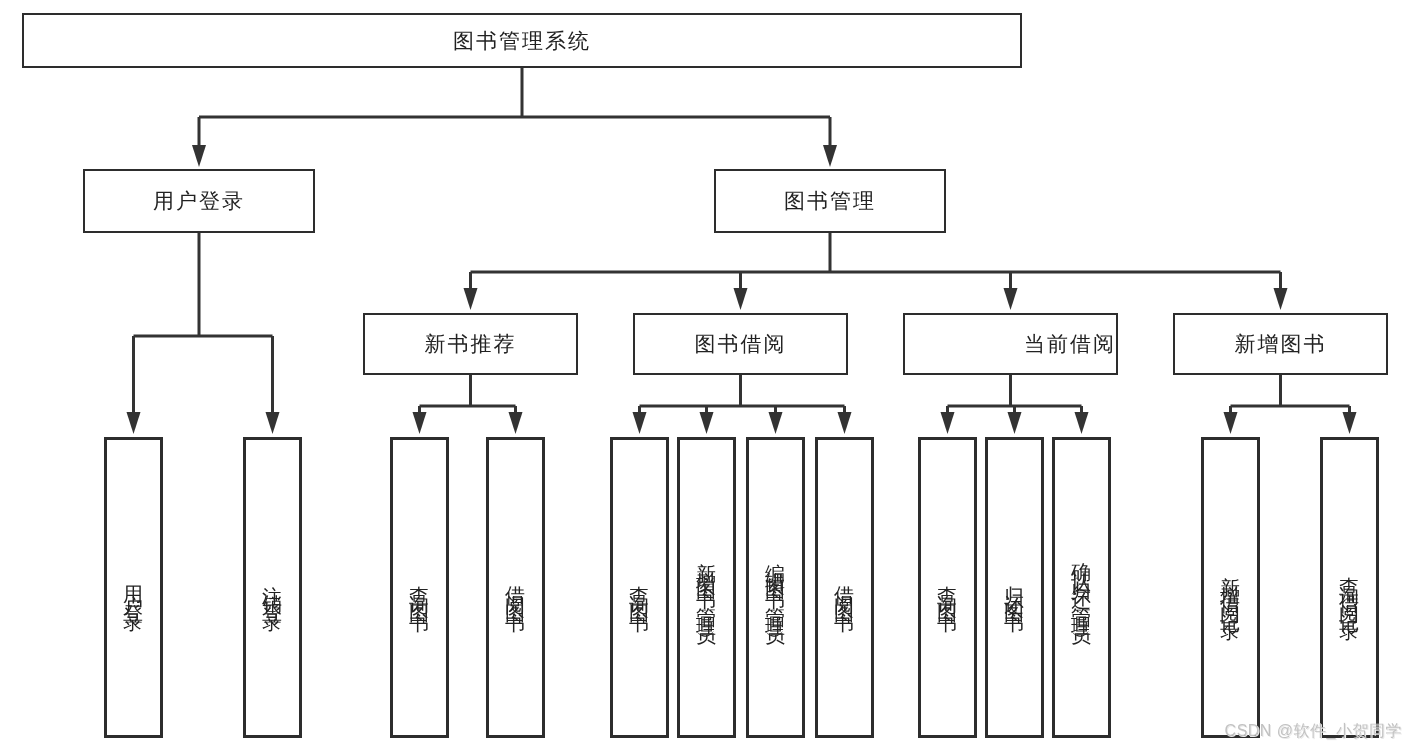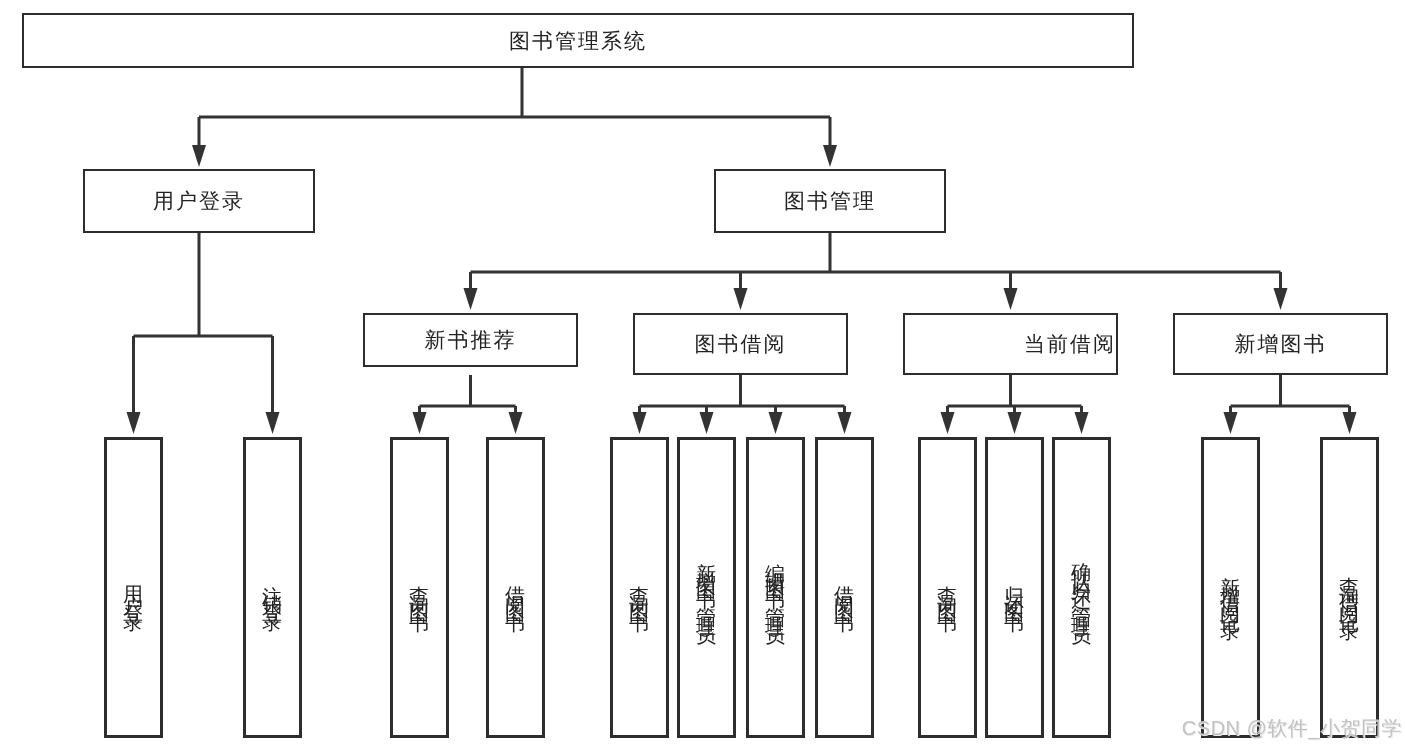--- a/index.html
+++ b/index.html
@@ -31,26 +31,26 @@
   .leaf { border-width: 3px; top: 437px; width: 59px; height: 301px; }
   .v-label {
     writing-mode: vertical-rl;
     text-orientation: mixed;
     font-size: 20px;
     line-height: 1;
     letter-spacing: 9px;
     white-space: nowrap;
   }
   
-  .n-root { left: 22px; top: 13px; width: 1112px; height: 55px; }
+  .n-root { left: 22px; top: 13px; width: 1000px; height: 55px; }
   
   .n-user-login { left: 83px; top: 169px; width: 232px; height: 64px; }
   .n-book-mgmt  { left: 714px; top: 169px; width: 232px; height: 64px; }
   
-  .n-rec { left: 363px;  top: 313px; width: 215px; height: 54px; }
+  .n-rec { left: 363px;  top: 313px; width: 215px; height: 62px; }
   .n-bb  { left: 633px;  top: 313px; width: 215px; height: 62px; align-items: center; }
   .n-cb  { left: 903px;  top: 313px; width: 215px; height: 62px; justify-content: flex-end; }
   .n-br  { left: 1173px; top: 313px; width: 215px; height: 62px; }
   
   .l1  { left: 104px; }
   .l2  { left: 243px; }
   .l3  { left: 390px; }
   .l4  { left: 486px; }
   .l5  { left: 610px; }
   .l6  { left: 677px; }
@@ -58,21 +58,21 @@
   .l8  { left: 815px; }
   .l9  { left: 918px; }
   .l10 { left: 985px; }
   .l11 { left: 1052px; }
   .l12 { left: 1201px; }
   .l13 { left: 1320px; }
   .watermark {
     position: absolute;
     right: 3px;
     bottom: 5px;
-    font-size: 20px;
+    font-size: 16px;
     color: #c2c2c2;
     letter-spacing: 0.5px;
     text-shadow: 1px 1px 0 #e9e9e9;
     white-space: nowrap;
   }
 </style>
 </head>
 <body>
 
 <div class="canvas">

